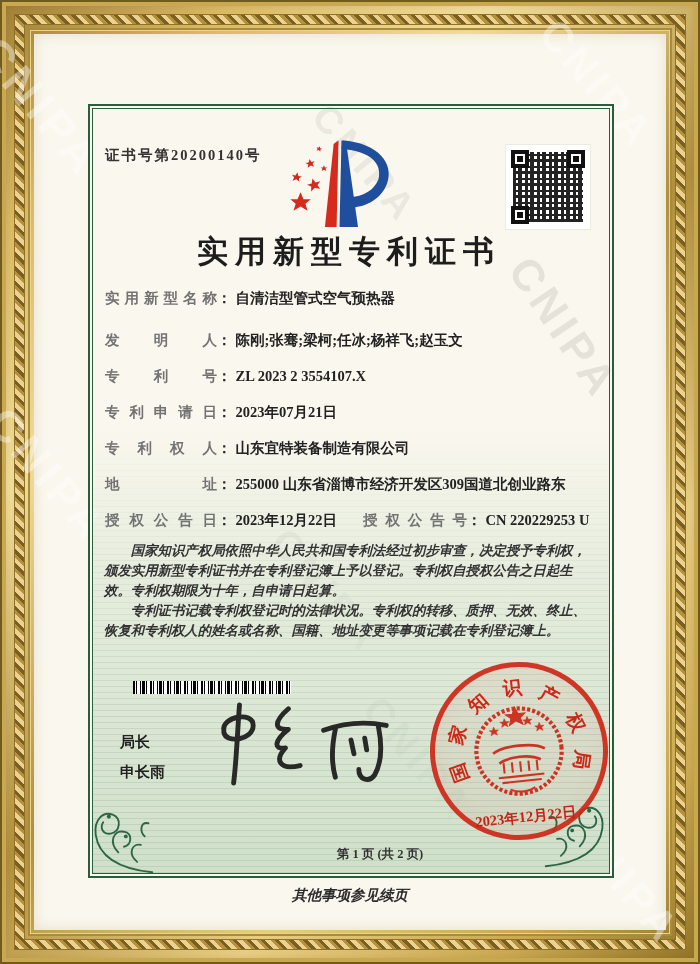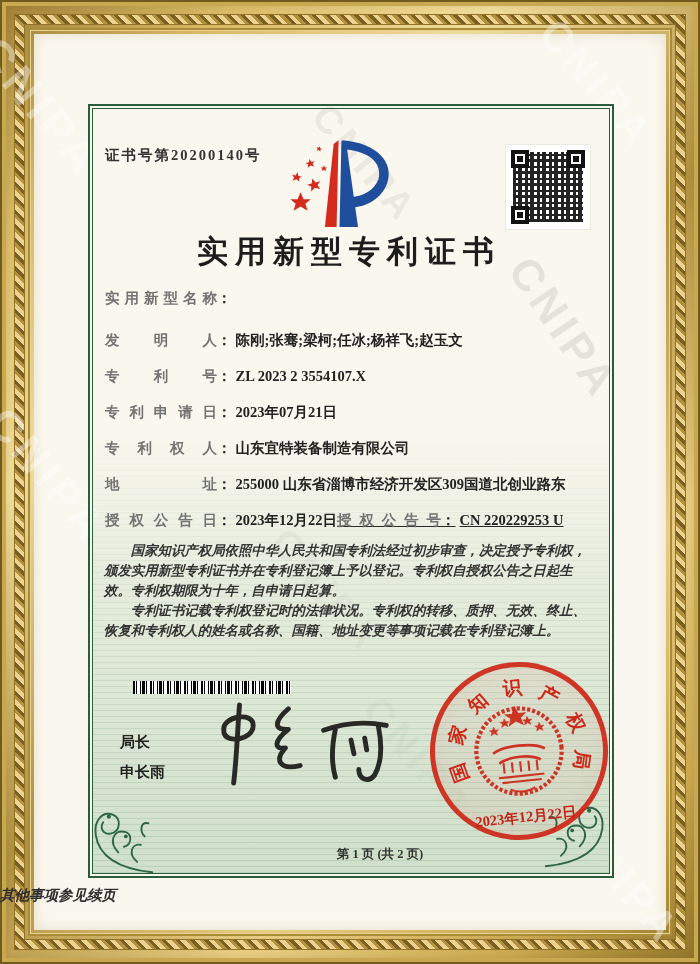--- a/index.html
+++ b/index.html
@@ -48,21 +48,21 @@
       box-shadow:inset 0 0 0 2px #fff, inset 0 0 0 6px #111;}
   .fd-tl{left:5px;top:5px;} .fd-tr{right:5px;top:5px;} .fd-bl{left:5px;bottom:5px;}
   .title{position:absolute;left:88px;top:231px;width:522px;text-align:center;font-size:31px;font-weight:bold;
          letter-spacing:7px;color:#1d1d1d;}
   .fields{position:absolute;left:105px;top:288px;width:494px;font-size:14.5px;}
   .frow{display:flex;margin-bottom:15px;line-height:21px;white-space:nowrap;}
   .frow.gap{margin-bottom:21px;}
   .flabel{display:inline-block;width:112px;text-align:justify;text-align-last:justify;font-weight:600;color:#737373;}
   .fcolon{font-weight:600;margin-right:4px;}
   .fvalue{font-weight:600;color:#222;}
-  .fpair2{display:flex;text-decoration:underline;}
+  .fpair2{margin-left:26px;display:flex;}
   .fpair2 .flabel{width:104px;}
   .body-text{position:absolute;left:104px;top:541px;width:492px;font-size:13.4px;line-height:20px;
     font-style:italic;font-weight:600;color:#333;}
   .body-text p{margin:0;text-indent:2em;}
   .barcode{position:absolute;left:133px;top:681px;width:158px;height:13px;
     background:repeating-linear-gradient(90deg,#000 0 2px,#fff 2px 3px,#000 3px 4px,#fff 4px 7px,#000 7px 8px,#fff 8px 9px,#000 9px 12px,#fff 12px 13px,#000 13px 14px,#fff 14px 17px);}
   .sig-title{position:absolute;left:120px;top:733px;font-size:15px;font-weight:600;color:#222;
     font-family:"Liberation Sans","DejaVu Sans",sans-serif;}
   .sig-name{position:absolute;left:120px;top:763px;font-size:15px;font-weight:600;color:#222;
     font-family:"Liberation Sans","DejaVu Sans",sans-serif;}
@@ -70,21 +70,21 @@
   
   .seal{position:absolute;left:430px;top:662px;width:168px;height:168px;border-radius:50%;
     border:5px solid rgba(205,39,23,.92);transform:rotate(-6deg);z-index:4;
     background:radial-gradient(circle,rgba(207,43,26,.05) 55%,rgba(207,43,26,.12) 100%);}
   .seal-ring{position:absolute;inset:0;color:#cd2717;font-weight:bold;}
   .seal-emblem{position:absolute;left:32px;top:30px;width:104px;height:104px;}
   .seal-date{position:absolute;left:0;right:0;bottom:8px;text-align:center;font-size:14.5px;font-weight:bold;
     color:#c42315;letter-spacing:0;}
   .page-info{position:absolute;left:88px;top:846px;width:584px;text-align:center;font-size:12.5px;
     font-weight:600;color:#333;}
-  .continuation{position:absolute;left:0;top:886px;width:700px;text-align:left;font-size:14.5px;
+  .continuation{position:absolute;left:0;top:886px;width:700px;text-align:center;font-size:14.5px;
     font-style:italic;font-weight:600;color:#2e2e2e;}
   .orn{position:absolute;z-index:3;}
   .orn-left{left:90px;top:794px;}
   .orn-right{left:542px;top:788px;transform:scaleX(-1);}
 </style>
 </head>
 <body>
 
 <div class="page">
   <div class="frame"></div>
@@ -153,20 +153,21 @@
       <div class="fd fd-tr"></div>
       <div class="fd fd-bl"></div>
     </div>
 
     <div class="title">实用新型专利证书</div>
 
     <div class="fields">
       <div class="frow gap">
         <span class="flabel">实用新型名称</span>
           <span class="fcolon">：</span>
+        <span class="fvalue">自清洁型管式空气预热器</span>
       </div>
       <div class="frow">
         <span class="flabel">发明人</span>
           <span class="fcolon">：</span>
         <span class="fvalue">陈刚;张骞;梁柯;任冰;杨祥飞;赵玉文</span>
       </div>
       <div class="frow">
         <span class="flabel">专利号</span>
           <span class="fcolon">：</span>
         <span class="fvalue">ZL 2023 2 3554107.X</span>

